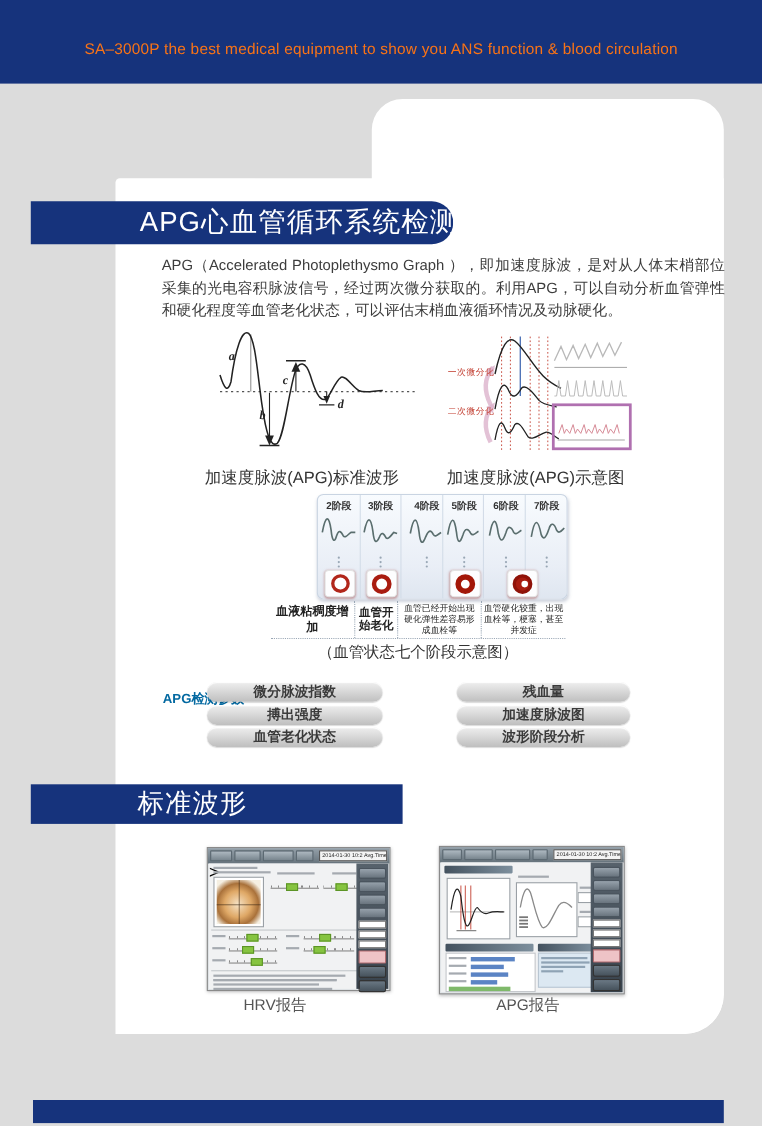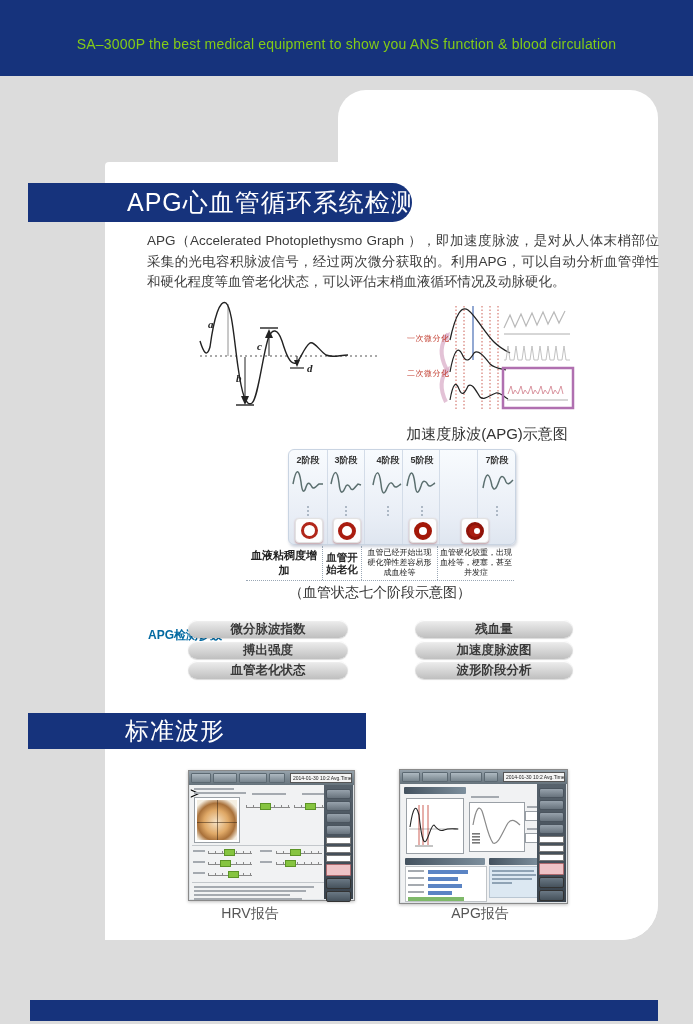--- a/index.html
+++ b/index.html
@@ -2,21 +2,21 @@
 <html><head>
 <meta charset="utf-8">
 <style>
   html,body{margin:0;padding:0;}
   body{font-family:"Liberation Sans","DejaVu Sans",sans-serif;background:#bbb;}
   #page{position:relative;width:693px;height:1024px;background:#dcdcdc;overflow:hidden;margin:0 auto;}
 
   
   .banner{position:absolute;left:0;top:0;width:693px;height:76px;background:#16337c;}
   .banner-text{position:absolute;left:0;top:36px;width:100%;text-align:center;
-    color:#84cc16;font-size:14px;letter-spacing:.2px;}
+    color:#f97316;font-size:14px;letter-spacing:.2px;}
 
   
   .panel-a{position:absolute;left:338px;top:90px;width:320px;height:850px;background:#fff;
     border-radius:28px 28px 36px 0;}
   .panel-b{position:absolute;left:105px;top:162px;width:553px;height:778px;background:#fff;
     border-radius:4px 0 36px 0;}
 
   
   .title-bar{position:absolute;background:#16337c;color:#fff;}
   .title-bar.one{left:28px;top:183px;width:384px;height:39px;border-radius:0 20px 20px 0;}
@@ -124,20 +124,21 @@
     <line x1="77" y1="57" x2="77" y2="36" stroke="#222" stroke-width="1"></line>
     <polygon points="77,30 73,39 81,39" fill="#222"></polygon>
     <line x1="98" y1="69" x2="112" y2="69" stroke="#222" stroke-width="1.2"></line>
     <line x1="105" y1="57" x2="105" y2="63" stroke="#222" stroke-width="1"></line>
     <polygon points="105,68 102,61 108,61" fill="#222"></polygon>
   </svg>
   <span class="wl" style="left:208px;top:318px">a</span>
   <span class="wl" style="left:236px;top:372px">b</span>
   <span class="wl" style="left:257px;top:340px">c</span>
   <span class="wl" style="left:307px;top:362px">d</span>
+  <div class="cap left-cap">加速度脉波(APG)标准波形</div>
 
   <svg class="diag" style="left:406px;top:298px" width="172" height="120" viewBox="0 0 172 120">
     <g stroke="#c0392b" stroke-width="0.8" stroke-dasharray="1.5,2">
       <line x1="50" y1="8" x2="50" y2="112"></line>
         <line x1="58" y1="8" x2="58" y2="112"></line>
       <line x1="76" y1="8" x2="76" y2="112"></line>
         <line x1="84" y1="8" x2="84" y2="112"></line>
       <line x1="92" y1="8" x2="92" y2="112"></line>
     </g>
     <line x1="67" y1="8" x2="67" y2="62" stroke="#4a6fb5" stroke-width="1.2"></line>
@@ -196,20 +197,27 @@
       </div>
     <div style="position:absolute;left:114px;width:38px;height:100%">
       <div class="stage-head">5阶段</div>
       <svg class="stage-wave" width="34" height="34" viewBox="0 0 34 34">
         <path d="M2,22 C5,5 8,5 10,20 C11,30 13,31 16,22 C18,15 21,17 23,21 C25,24 28,20 30,19" fill="none" stroke="#5a6e6e" stroke-width="1.5"></path>
         </svg>
       <div class="dots"></div>
       <div class="badge">
         <div class="ring" style="width:18px;height:18px;border:5.5px solid #a31708;background:#fff"></div>
         </div>
+    </div>
+    <div style="position:absolute;left:152px;width:38px;height:100%">
+      <div class="stage-head">6阶段</div>
+      <svg class="stage-wave" width="34" height="34" viewBox="0 0 34 34">
+        <path d="M2,23 C5,6 8,6 10,21 C12,29 14,29 17,20 C19,13 22,15 24,20 C26,23 29,19 31,18" fill="none" stroke="#5a6e6e" stroke-width="1.5"></path>
+        </svg>
+      <div class="dots"></div>
     </div>
     <div style="position:absolute;left:190px;width:36px;height:100%">
       <div class="stage-head">7阶段</div>
       <svg class="stage-wave" width="34" height="34" viewBox="0 0 34 34">
         <path d="M2,24 C5,7 8,7 11,22 C13,27 15,26 18,17 C20,10 23,12 25,18 C27,22 30,18 32,16" fill="none" stroke="#5a6e6e" stroke-width="1.5"></path>
         </svg>
       <div class="dots"></div>
     </div>
 
     <div class="badge" style="left:185px;margin-left:-13px">

